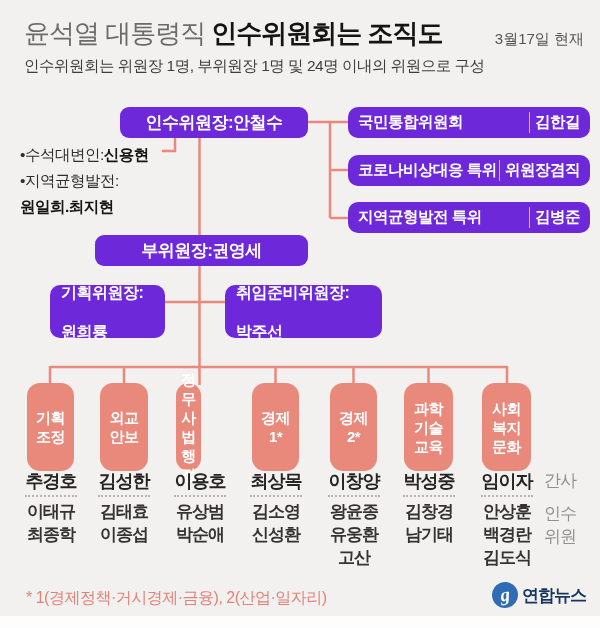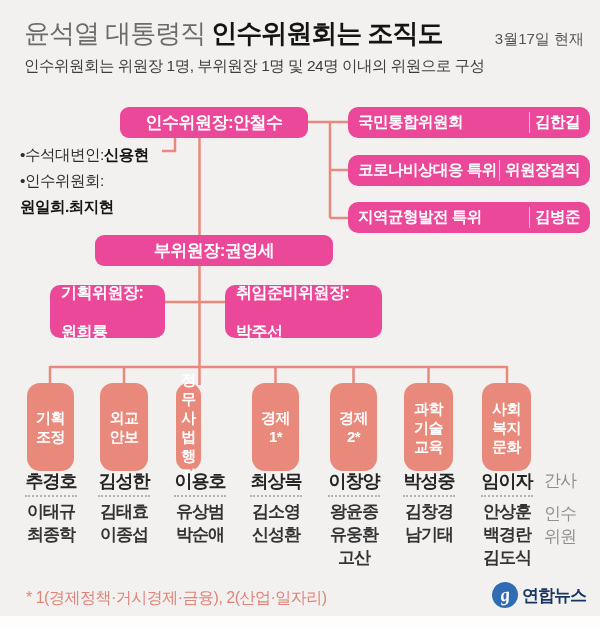--- a/index.html
+++ b/index.html
@@ -11,26 +11,26 @@
   }
   .abs{position:absolute;}
   
   .title{left:24px;top:16px;font-size:26px;letter-spacing:-1px;white-space:nowrap;}
   .title .light{color:#6b6b6b;font-weight:500;}
   .title .strong{color:#141414;font-weight:800;margin-left:6px;}
   .date{right:16px;top:30px;font-size:15px;color:#555;}
   .subtitle{left:24px;top:56px;font-size:15.5px;color:#3d3d3d;letter-spacing:-0.5px;}
   
   .box{
-    background:#ec4899;color:#fff;font-weight:700;border-radius:9px;
+    background:#6d28d9;color:#fff;font-weight:700;border-radius:9px;
     display:flex;align-items:center;justify-content:center;
     letter-spacing:-0.5px;
   }
   .box-chairman{left:120px;top:107px;width:188px;height:31px;font-size:17px;}
-  .box-vice{left:95px;top:235px;width:238px;height:31px;font-size:17px;text-align:center;}
+  .box-vice{left:95px;top:235px;width:213px;height:31px;font-size:17px;text-align:center;}
   .sidebox{left:348px;width:242px;height:31px;font-size:15.5px;justify-content:flex-start;padding:0 10px;box-sizing:border-box;border-radius:10px;}
   .sidebox .head{margin-left:auto;border-left:1.5px solid rgba(255,255,255,.65);padding-left:5px;}
   .twoline{height:53px;font-size:16px;flex-direction:column;align-items:flex-start;justify-content:center;padding-left:11px;box-sizing:border-box;line-height:23px;border-radius:10px;gap:16px;}
   .box-planning{left:50px;top:285px;width:115px;}
   .box-inaug{left:225px;top:285px;width:157px;}
   
   .notes{left:20px;top:142px;font-size:15.5px;color:#2e2e2e;letter-spacing:-0.5px;line-height:26px;}
   .notes b{color:#151515;}
   
   .div-box{
@@ -98,21 +98,21 @@
   <span>코로나비상대응 특위</span>
   <span class="head">위원장겸직</span>
 </div>
 <div class="abs box sidebox" style="top:202px;">
   <span>지역균형발전 특위</span>
   <span class="head">김병준</span>
 </div>
 
 <div class="abs notes">
   <div><span>•</span><span>수석대변인:</span><b>신용현</b></div>
-  <div><span>•</span><span>인수위원회:</span></div>
+  <div><span>•</span><span>지역균형발전:</span></div>
   <div><b>원일희.최지현</b></div>
 </div>
 
 <div class="abs box box-vice">부위원장:권영세</div>
 
 <div class="abs box twoline box-planning">
   <span>기획위원장:</span>
   <span>원희룡</span>
 </div>
 <div class="abs box twoline box-inaug">

